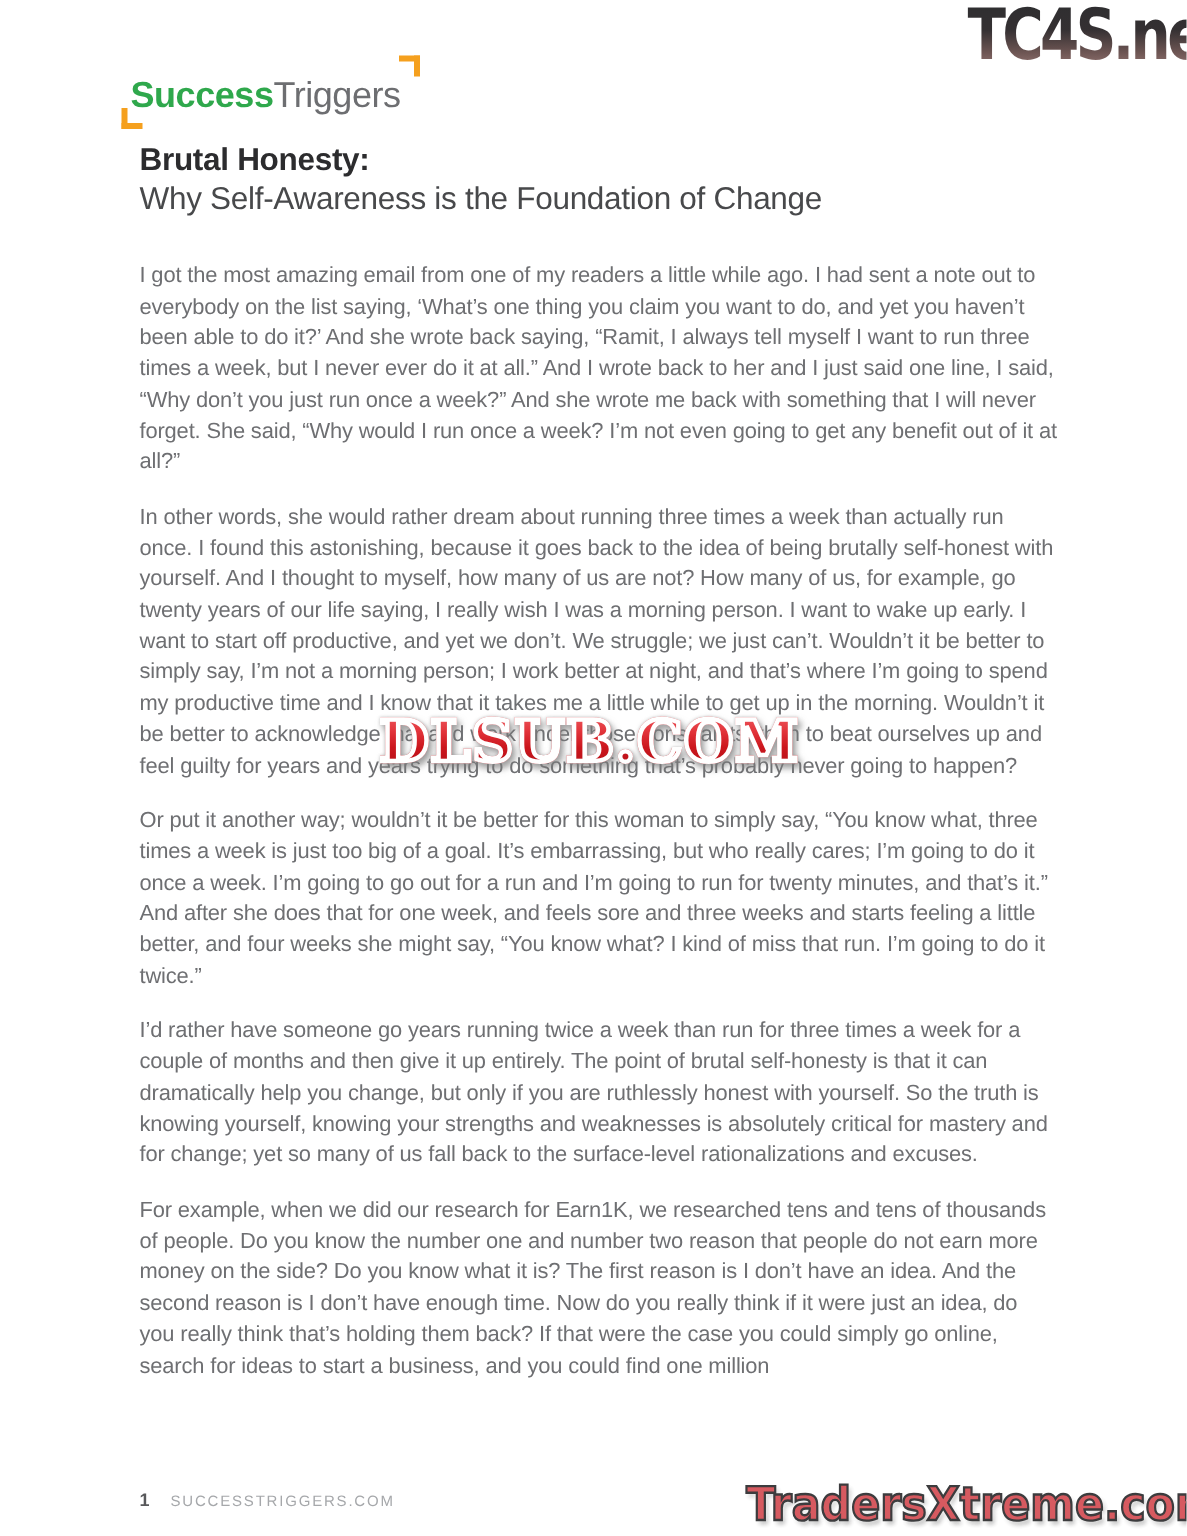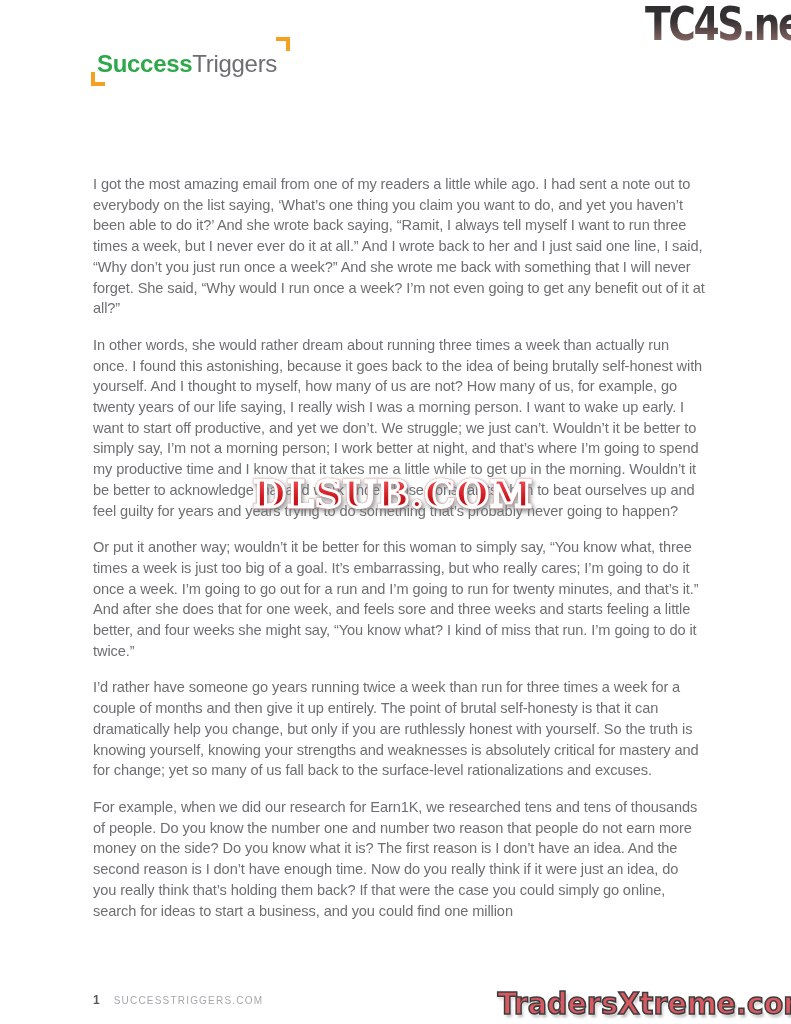--- a/index.html
+++ b/index.html
@@ -29,21 +29,21 @@
     background: linear-gradient(180deg, #2e2e30 0%, #343032 42%, #6e5654 75%, #9a7a77 100%);
     -webkit-background-clip: text;
     background-clip: text;
     color: transparent;
     white-space: nowrap;
   }
 
   
   .logo {
     position: absolute;
-    left: 97px;
+    left: 87px;
     top: 52px;
     font-size: 24px;
     line-height: 1;
     white-space: nowrap;
   }
   .logo .part1 { color: #2fa84c; font-weight: bold; letter-spacing: -0.3px; }
   .logo .part2 { color: #6d6e71; font-weight: normal; letter-spacing: -0.3px; }
   .bracket-bl {
     position: absolute;
     left: -6px;
@@ -144,20 +144,24 @@
 <div class="page">
 
   <div class="tc4s">TC4S.net</div>
 
   <div class="logo">
     <span class="bracket-bl"></span>
     <span class="part1">Success</span><span class="part2">Triggers</span>
     <span class="bracket-tr"></span>
   </div>
 
+  <div class="title">
+    <div class="t1">Brutal Honesty:</div>
+    <div class="t2">Why Self-Awareness is the Foundation of Change</div>
+  </div>
 
   <div class="body-copy">
     <p>I got the most amazing email from one of my readers a little while ago. I had sent a note out to everybody on the list saying, ‘What’s one thing you claim you want to do, and yet you haven’t been able to do it?’ And she wrote back saying, “Ramit, I always tell myself I want to run three times a week, but I never ever do it at all.” And I wrote back to her and I just said one line, I said, “Why don’t you just run once a week?” And she wrote me back with something that I will never forget. She said, “Why would I run once a week? I’m not even going to get any benefit out of it at all?”</p>
     <p>In other words, she would rather dream about running three times a week than actually run once. I found this astonishing, because it goes back to the idea of being brutally self-honest with yourself. And I thought to myself, how many of us are not? How many of us, for example, go twenty years of our life saying, I really wish I was a morning person. I want to wake up early. I want to start off productive, and yet we don’t. We struggle; we just can’t. Wouldn’t it be better to simply say, I’m not a morning person; I work better at night, and that’s where I’m going to spend my productive time and I know that it takes me a little while to get up in the morning. Wouldn’t it be better to acknowledge that and work under those constraints, than to beat ourselves up and feel guilty for years and years trying to do something that’s probably never going to happen?</p>
     <p>Or put it another way; wouldn’t it be better for this woman to simply say, “You know what, three times a week is just too big of a goal. It’s embarrassing, but who really cares; I’m going to do it once a week. I’m going to go out for a run and I’m going to run for twenty minutes, and that’s it.” And after she does that for one week, and feels sore and three weeks and starts feeling a little better, and four weeks she might say, “You know what? I kind of miss that run. I’m going to do it twice.”</p>
     <p>I’d rather have someone go years running twice a week than run for three times a week for a couple of months and then give it up entirely. The point of brutal self-honesty is that it can dramatically help you change, but only if you are ruthlessly honest with yourself. So the truth is knowing yourself, knowing your strengths and weaknesses is absolutely critical for mastery and for change; yet so many of us fall back to the surface-level rationalizations and excuses.</p>
     <p>For example, when we did our research for Earn1K, we researched tens and tens of thousands of people. Do you know the number one and number two reason that people do not earn more money on the side? Do you know what it is? The first reason is I don’t have an idea. And the second reason is I don’t have enough time. Now do you really think if it were just an idea, do you really think that’s holding them back? If that were the case you could simply go online, search for ideas to start a business, and you could find one million</p>
   </div>
 
   <div class="dlsub">DLSUB.COM</div>

